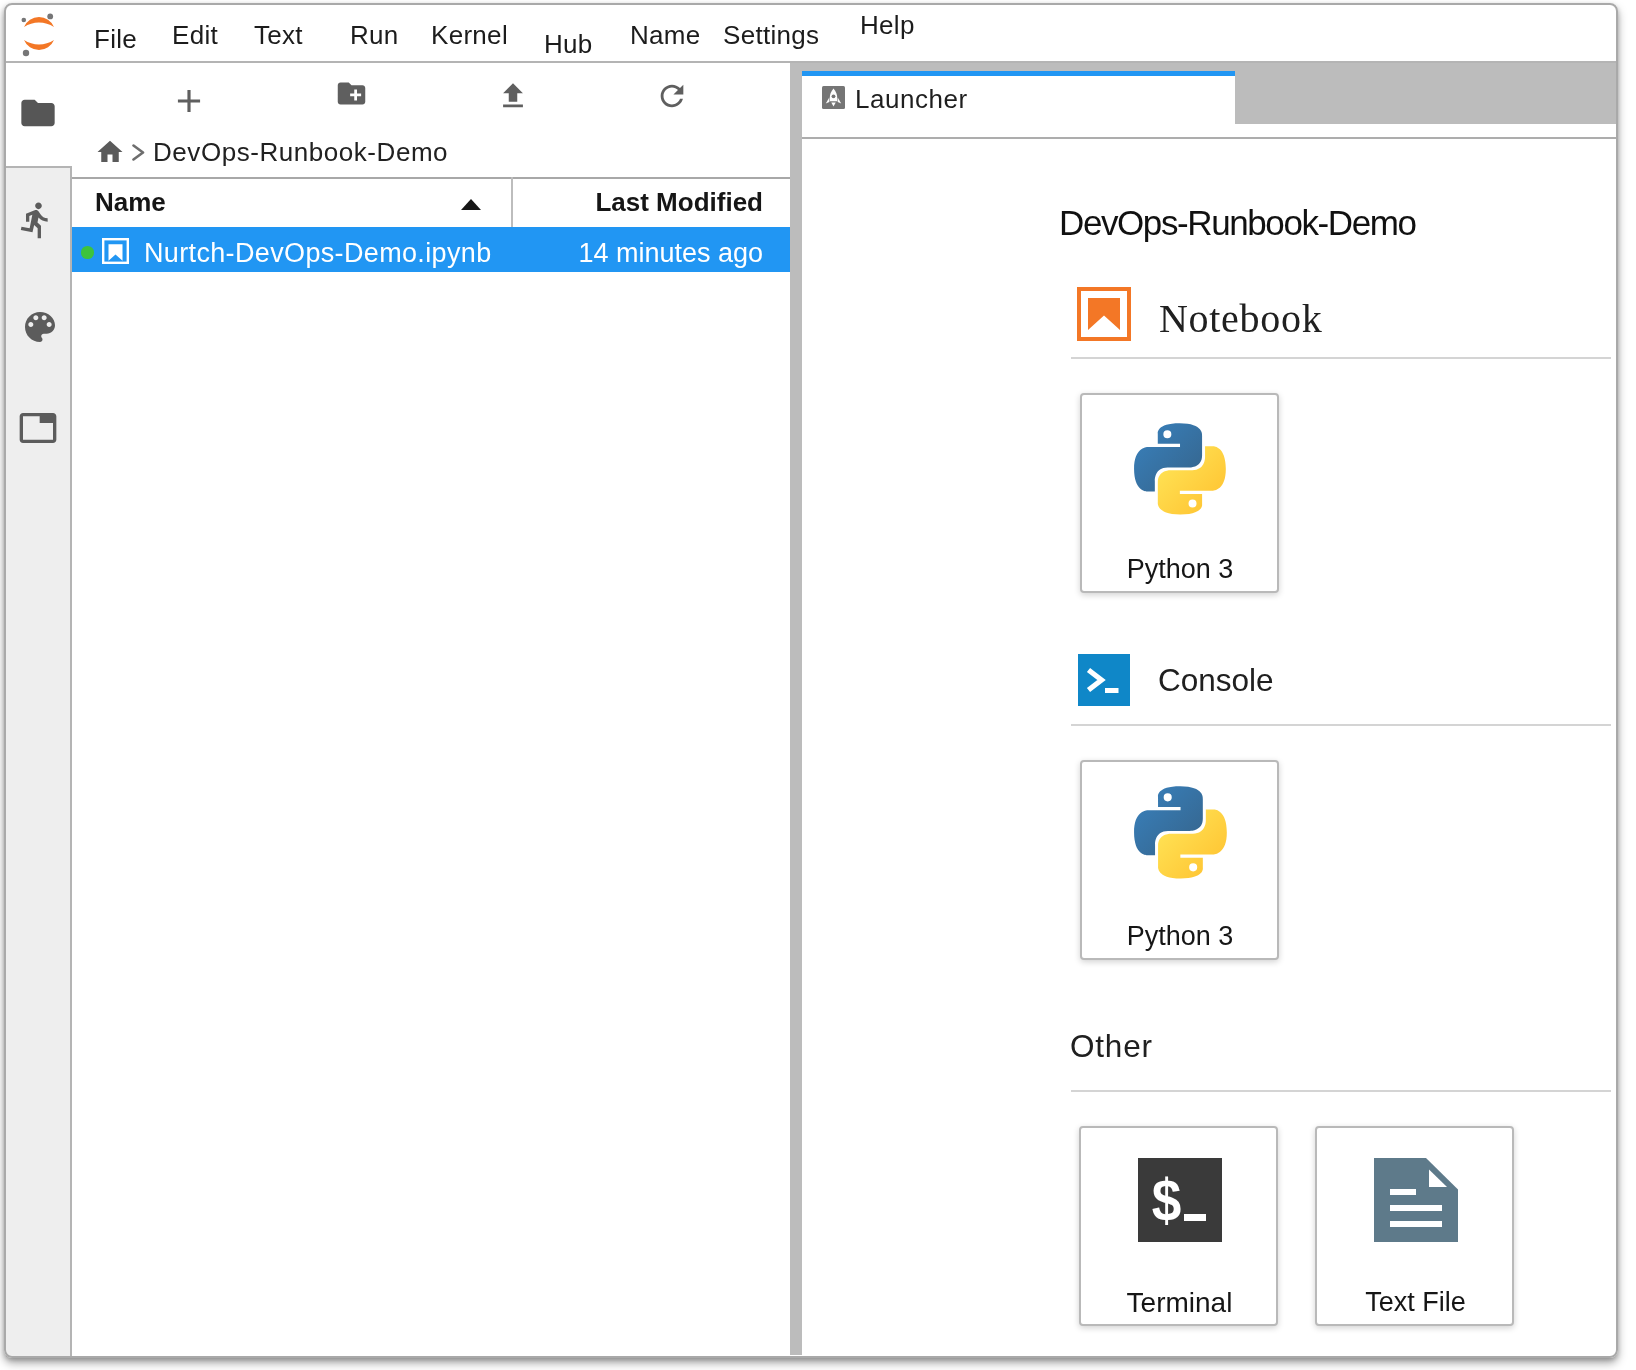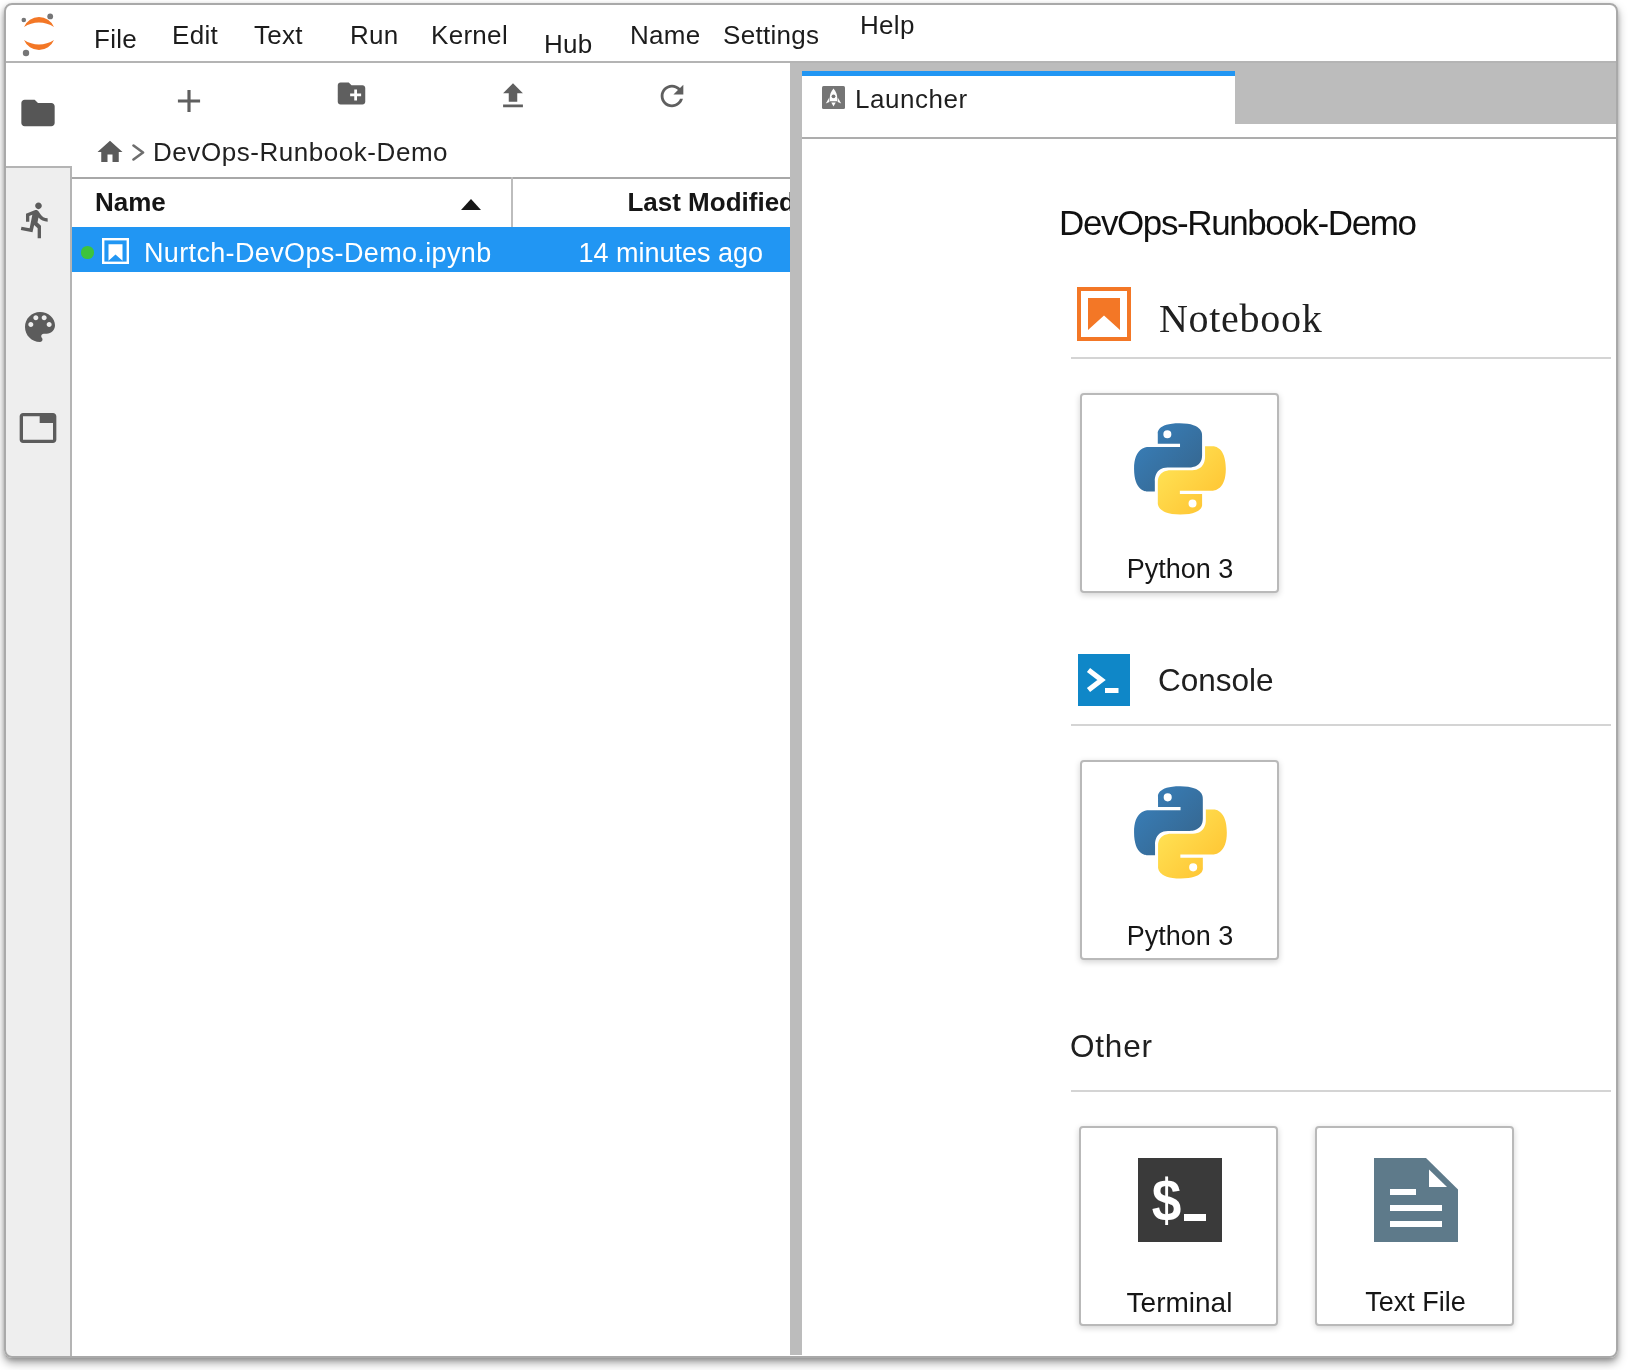--- a/index.html
+++ b/index.html
@@ -63,21 +63,21 @@
     <path d="M2.5 1.5 L12 8.5 L2.5 15.5" stroke="#6e6e6e" stroke-width="2.6" fill="none" stroke-linecap="round" stroke-linejoin="round"></path>
   </svg>
 <div class="txt" style="left:153px;top:139px;font-size:26px;letter-spacing:0.55px;color:#212121;">DevOps-Runbook-Demo</div>
 
 <div class="abs" style="left:72px;top:177px;width:718px;height:48px;border-top:2px solid #a8a8a8;border-bottom:2px solid #a8a8a8;background:#fff;"></div>
 <div class="txt" style="left:95px;top:189px;font-size:26px;font-weight:bold;color:#161616;">Name</div>
 <svg class="abs" style="left:461px;top:199px" width="20" height="11" viewBox="0 0 20 11">
     <path d="M10 0 L20 11 L0 11 Z" fill="#161616"></path>
   </svg>
 <div class="abs" style="left:511px;top:177px;width:2px;height:50px;background:#bdbdbd;"></div>
-<div class="txt" style="left:590px;top:189px;width:173px;text-align:right;font-size:26px;font-weight:bold;color:#161616;margin-left:32px;">Last Modified</div>
+<div class="txt" style="left:590px;top:189px;width:173px;text-align:right;font-size:26px;font-weight:bold;color:#161616;">Last Modified</div>
 
 <div class="abs" style="left:72px;top:227px;width:718px;height:45px;background:#2196f3;"></div>
 <div class="abs" style="left:81px;top:246px;width:12.6px;height:12.6px;border-radius:50%;background:#3dc33d;"></div>
 <svg class="abs" style="left:102px;top:238px" width="27" height="26" viewBox="0 0 27 26">
   <rect x="1.2" y="1.2" width="24.6" height="23.6" fill="none" stroke="#ffffff" stroke-width="2.4"></rect>
   <path d="M6.5 6.2 h14 v16.5 l-7,-6.3 l-7,6.3 Z" fill="#ffffff"></path>
 </svg>
 <div class="txt" style="left:144px;top:240px;font-size:27px;letter-spacing:0.35px;color:#ffffff;">Nurtch-DevOps-Demo.ipynb</div>
 <div class="txt" style="left:490px;top:240px;width:273px;text-align:right;font-size:27px;color:#ffffff;">14 minutes ago</div>
 

